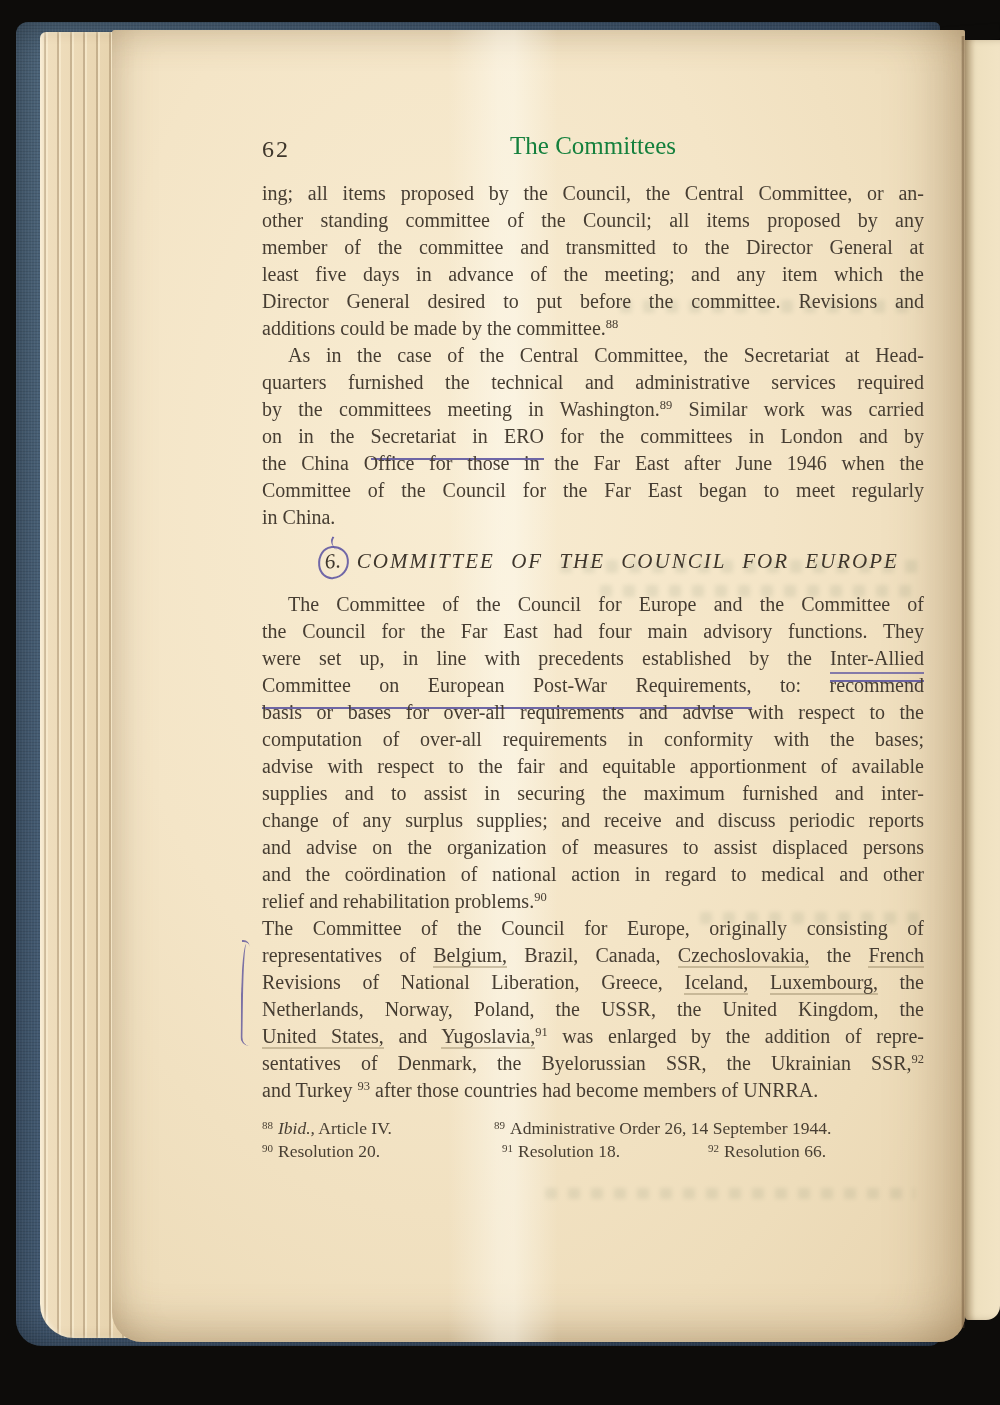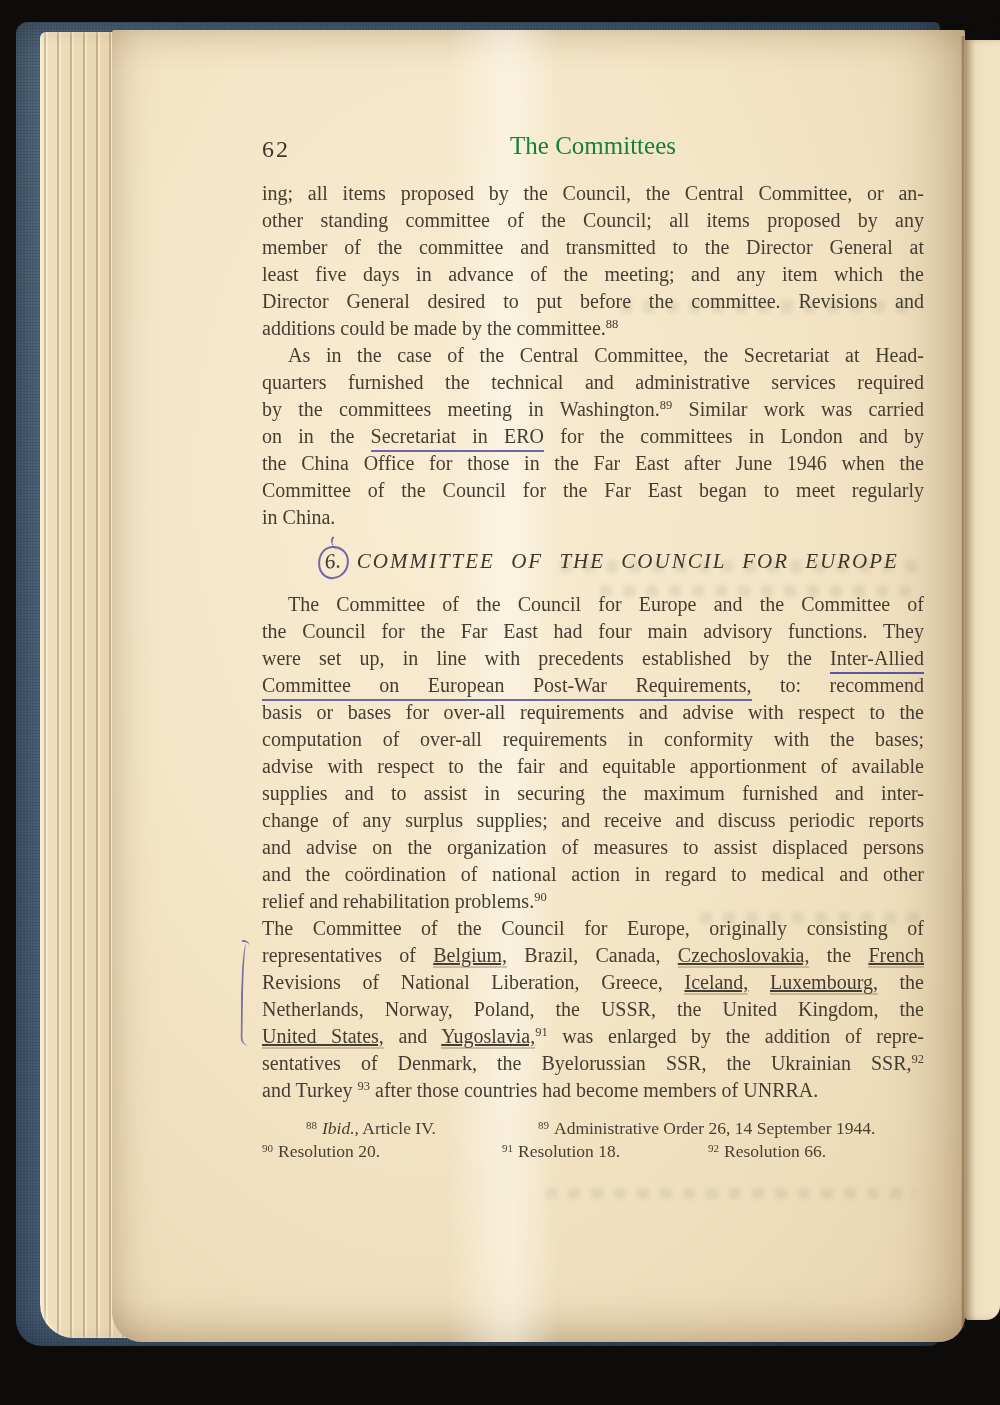--- a/index.html
+++ b/index.html
@@ -65,43 +65,43 @@
   .pgnum{position:absolute;left:0;top:4px;font-size:24px;letter-spacing:2px;color:#3f372c;}
   .runhead{text-align:center;font-size:25px;color:#15803d;}
 
   .para{margin:0;font-size:20px;line-height:27px;}
   .line{text-align:justify;text-align-last:justify;white-space:normal;}
   .line.last{text-align-last:left;}
   .para.indent .line:first-child{text-indent:26px;}
 
   .sup{font-size:12.5px;vertical-align:7px;line-height:0;letter-spacing:0;}
   .italic{font-style:italic;}
-  .ink-u{border-bottom:2px solid rgba(86,79,158,.85);padding-bottom:3px;margin-top:30px;}
+  .ink-u{border-bottom:2px solid rgba(86,79,158,.85);padding-bottom:11px;margin-top:30px;}
   .ink-o{border-top:2px solid rgba(86,79,158,.70);}
-  .pencil-u{border-bottom:2px solid rgba(148,132,100,.45);text-decoration:underline;}
+  .pencil-u{border-bottom:2px solid rgba(148,132,100,.45);}
 
   .heading{position:relative;margin:15px 0 12px 56px;font-style:italic;font-size:21px;
            letter-spacing:2px;word-spacing:9px;color:#3e362c;}
   .circle{display:inline-block;position:relative;font-style:italic;letter-spacing:0;word-spacing:0;
           padding:1px 6px 3px 5px;margin-right:8px;border:2px solid rgba(88,80,160,.85);
           border-radius:48% 52% 58% 44% / 56% 46% 54% 46%;transform:rotate(-6deg);}
   .circle::after{content:'';position:absolute;top:-9px;left:42%;width:11px;height:10px;
           border-left:2px solid rgba(88,80,160,.85);border-radius:0 0 0 90%;transform:rotate(38deg);}
 
   .para.bracketed{position:relative;}
   .bracket{position:absolute;left:-21px;top:29px;height:102px;width:7px;
            border-left:2px solid rgba(92,84,156,.8);border-radius:70% 0 0 12px;transform:rotate(.8deg);}
   .bracket::before{content:'';position:absolute;top:-4px;left:-2px;width:8px;height:6px;
            border-top:2px solid rgba(92,84,156,.8);border-radius:0 80% 0 0;}
 
   .footnotes{margin-top:13px;font-size:17.5px;line-height:23px;color:#483f33;}
   .fn-row{display:flex;}
   .fn-cell{white-space:nowrap;}
   .fn-cell .sup{font-size:11px;vertical-align:5px;margin-right:5px;}
-  .fn-row-0 .fn-cell:nth-child(1){width:232px;margin-left:44px;}
+  .fn-row-0 .fn-cell:nth-child(1){width:232px;}
   .fn-row-1 .fn-cell:nth-child(1){width:240px;}
   .fn-row-1 .fn-cell:nth-child(2){width:206px;}
 </style>
 </head>
 <body>
 
 <div class="scene">
   <div class="cover"></div>
   <div class="headband"></div>
   <div class="page-edges"></div>

